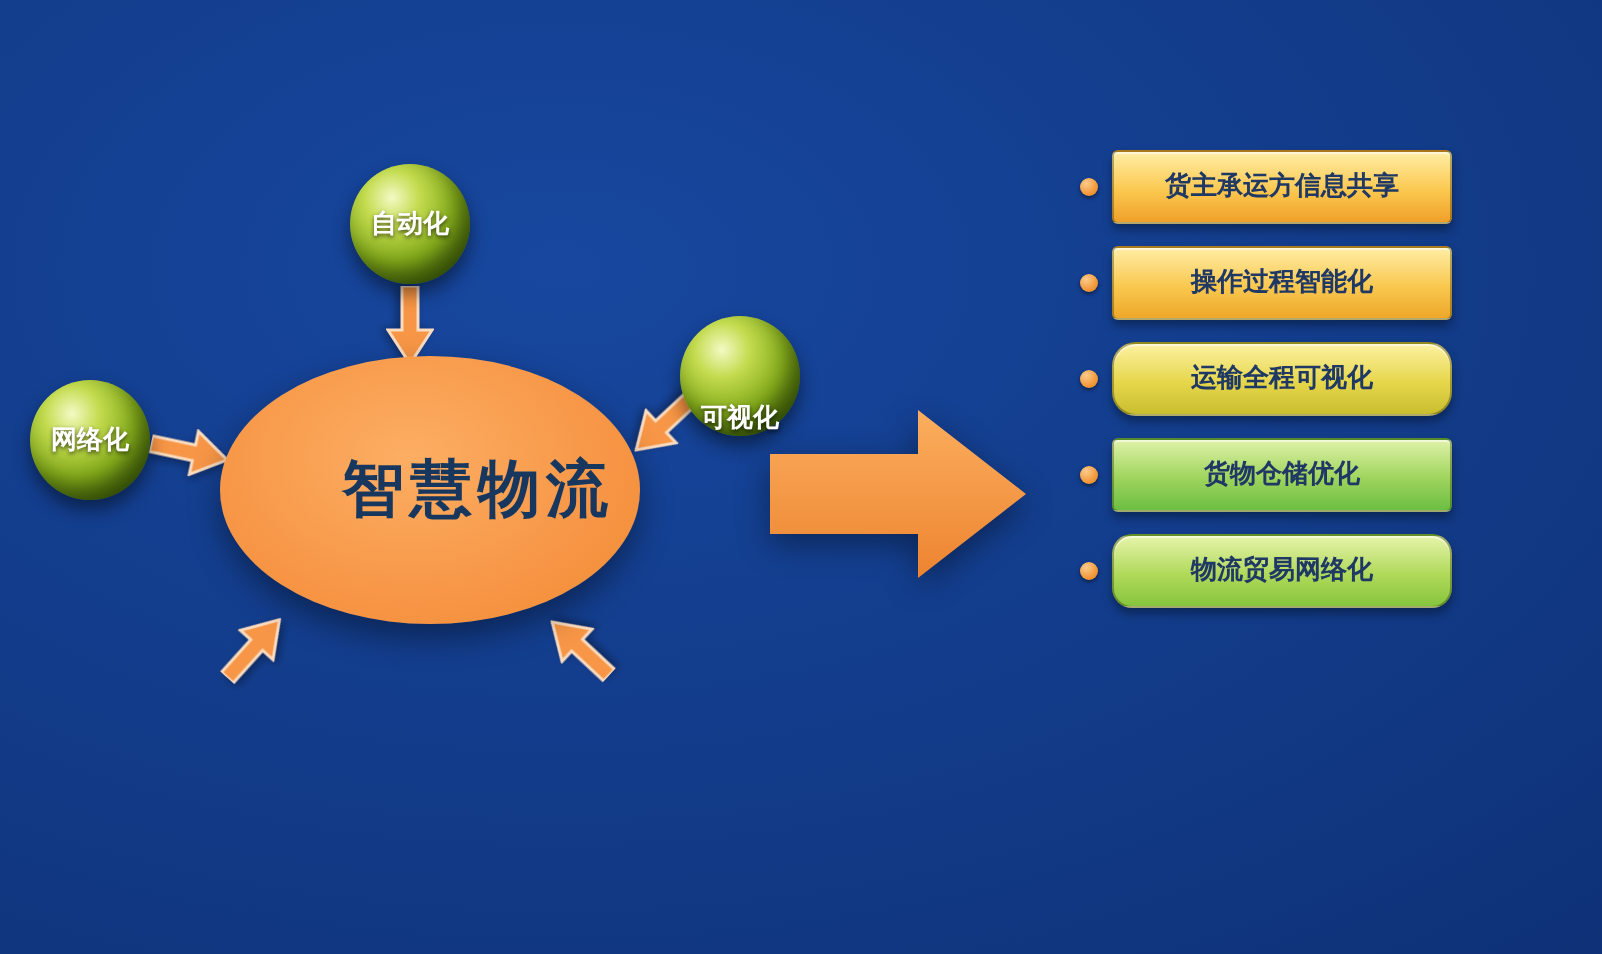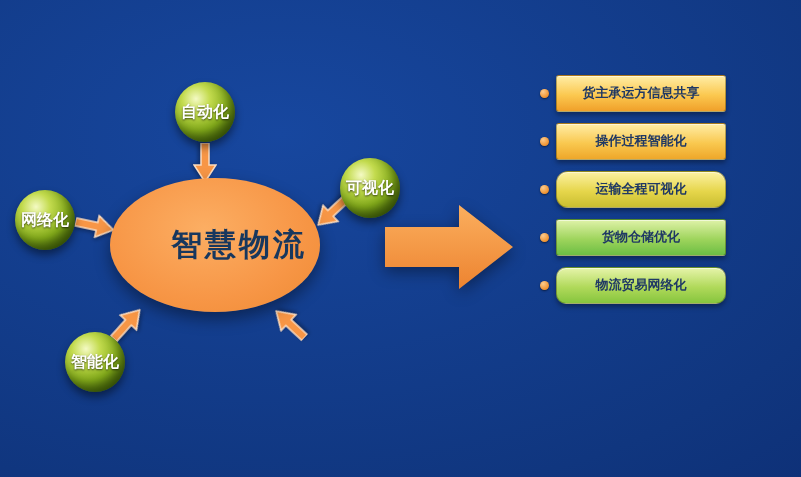--- a/index.html
+++ b/index.html
@@ -24,25 +24,25 @@
   }
 
   
   .sphere{
     position:absolute;width:60px;height:60px;border-radius:50%;
     background:radial-gradient(circle at 35% 28%, #F4FAC4 0%, #C3DB4E 24%, #82AA1A 55%, #416905 85%, #2C4A02 100%);
     box-shadow:inset -5px -7px 10px rgba(0,0,0,.35), 0 5px 9px rgba(0,0,0,.45);
     display:flex;align-items:center;justify-content:center;
   }
   .sphere .sphere-label{
-    color:#ffffff;font-size:16px;font-weight:bold;white-space:nowrap;
+    color:#ffffff;font-size:13px;font-weight:bold;white-space:nowrap;
     text-shadow:0 1px 2px rgba(0,0,0,.65);
   }
   .sphere-automation{left:175px;top:82px;}
-  .sphere-visualization{left:340px;top:158px;}
+  .sphere-visualization{left:340px;top:158px;align-items:flex-end;}
   .sphere-networking{left:15px;top:190px;align-items:center;}
   .sphere-intelligence{left:65px;top:332px;}
   .sphere-controllability{left:287px;top:332px;}
 
   
   .sm-arrow{position:absolute;width:40px;height:24px;}
   .sm-arrow svg{display:block;filter:drop-shadow(0 2px 2px rgba(0,0,0,.35));}
   .arrow-automation{left:185px;top:151px;transform:rotate(90deg);}
   .arrow-visualization{left:312px;top:200px;transform:rotate(137deg);}
   .arrow-networking{left:75px;top:214px;transform:rotate(12deg);}
@@ -107,23 +107,20 @@
 
   <div class="sphere sphere-automation">
     <span class="sphere-label">自动化</span>
   </div>
   <div class="sphere sphere-visualization">
     <span class="sphere-label">可视化</span>
   </div>
   <div class="sphere sphere-networking">
     <span class="sphere-label">网络化</span>
   </div>
-  <div class="sphere sphere-intelligence">
-    <span class="sphere-label">智能化</span>
-  </div>
 
   <div class="big-arrow">
     <svg width="130" height="88" viewBox="0 0 130 88">
       <defs>
         <linearGradient id="bigArrowGrad" x1="0" y1="0" x2="0" y2="1">
           <stop offset="0" stop-color="#FBAE5E"></stop>
           <stop offset="1" stop-color="#ED8430"></stop>
         </linearGradient>
       </defs>
       <polygon points="0,24 74,24 74,2 128,44 74,86 74,64 0,64" fill="url(#bigArrowGrad)"></polygon>

